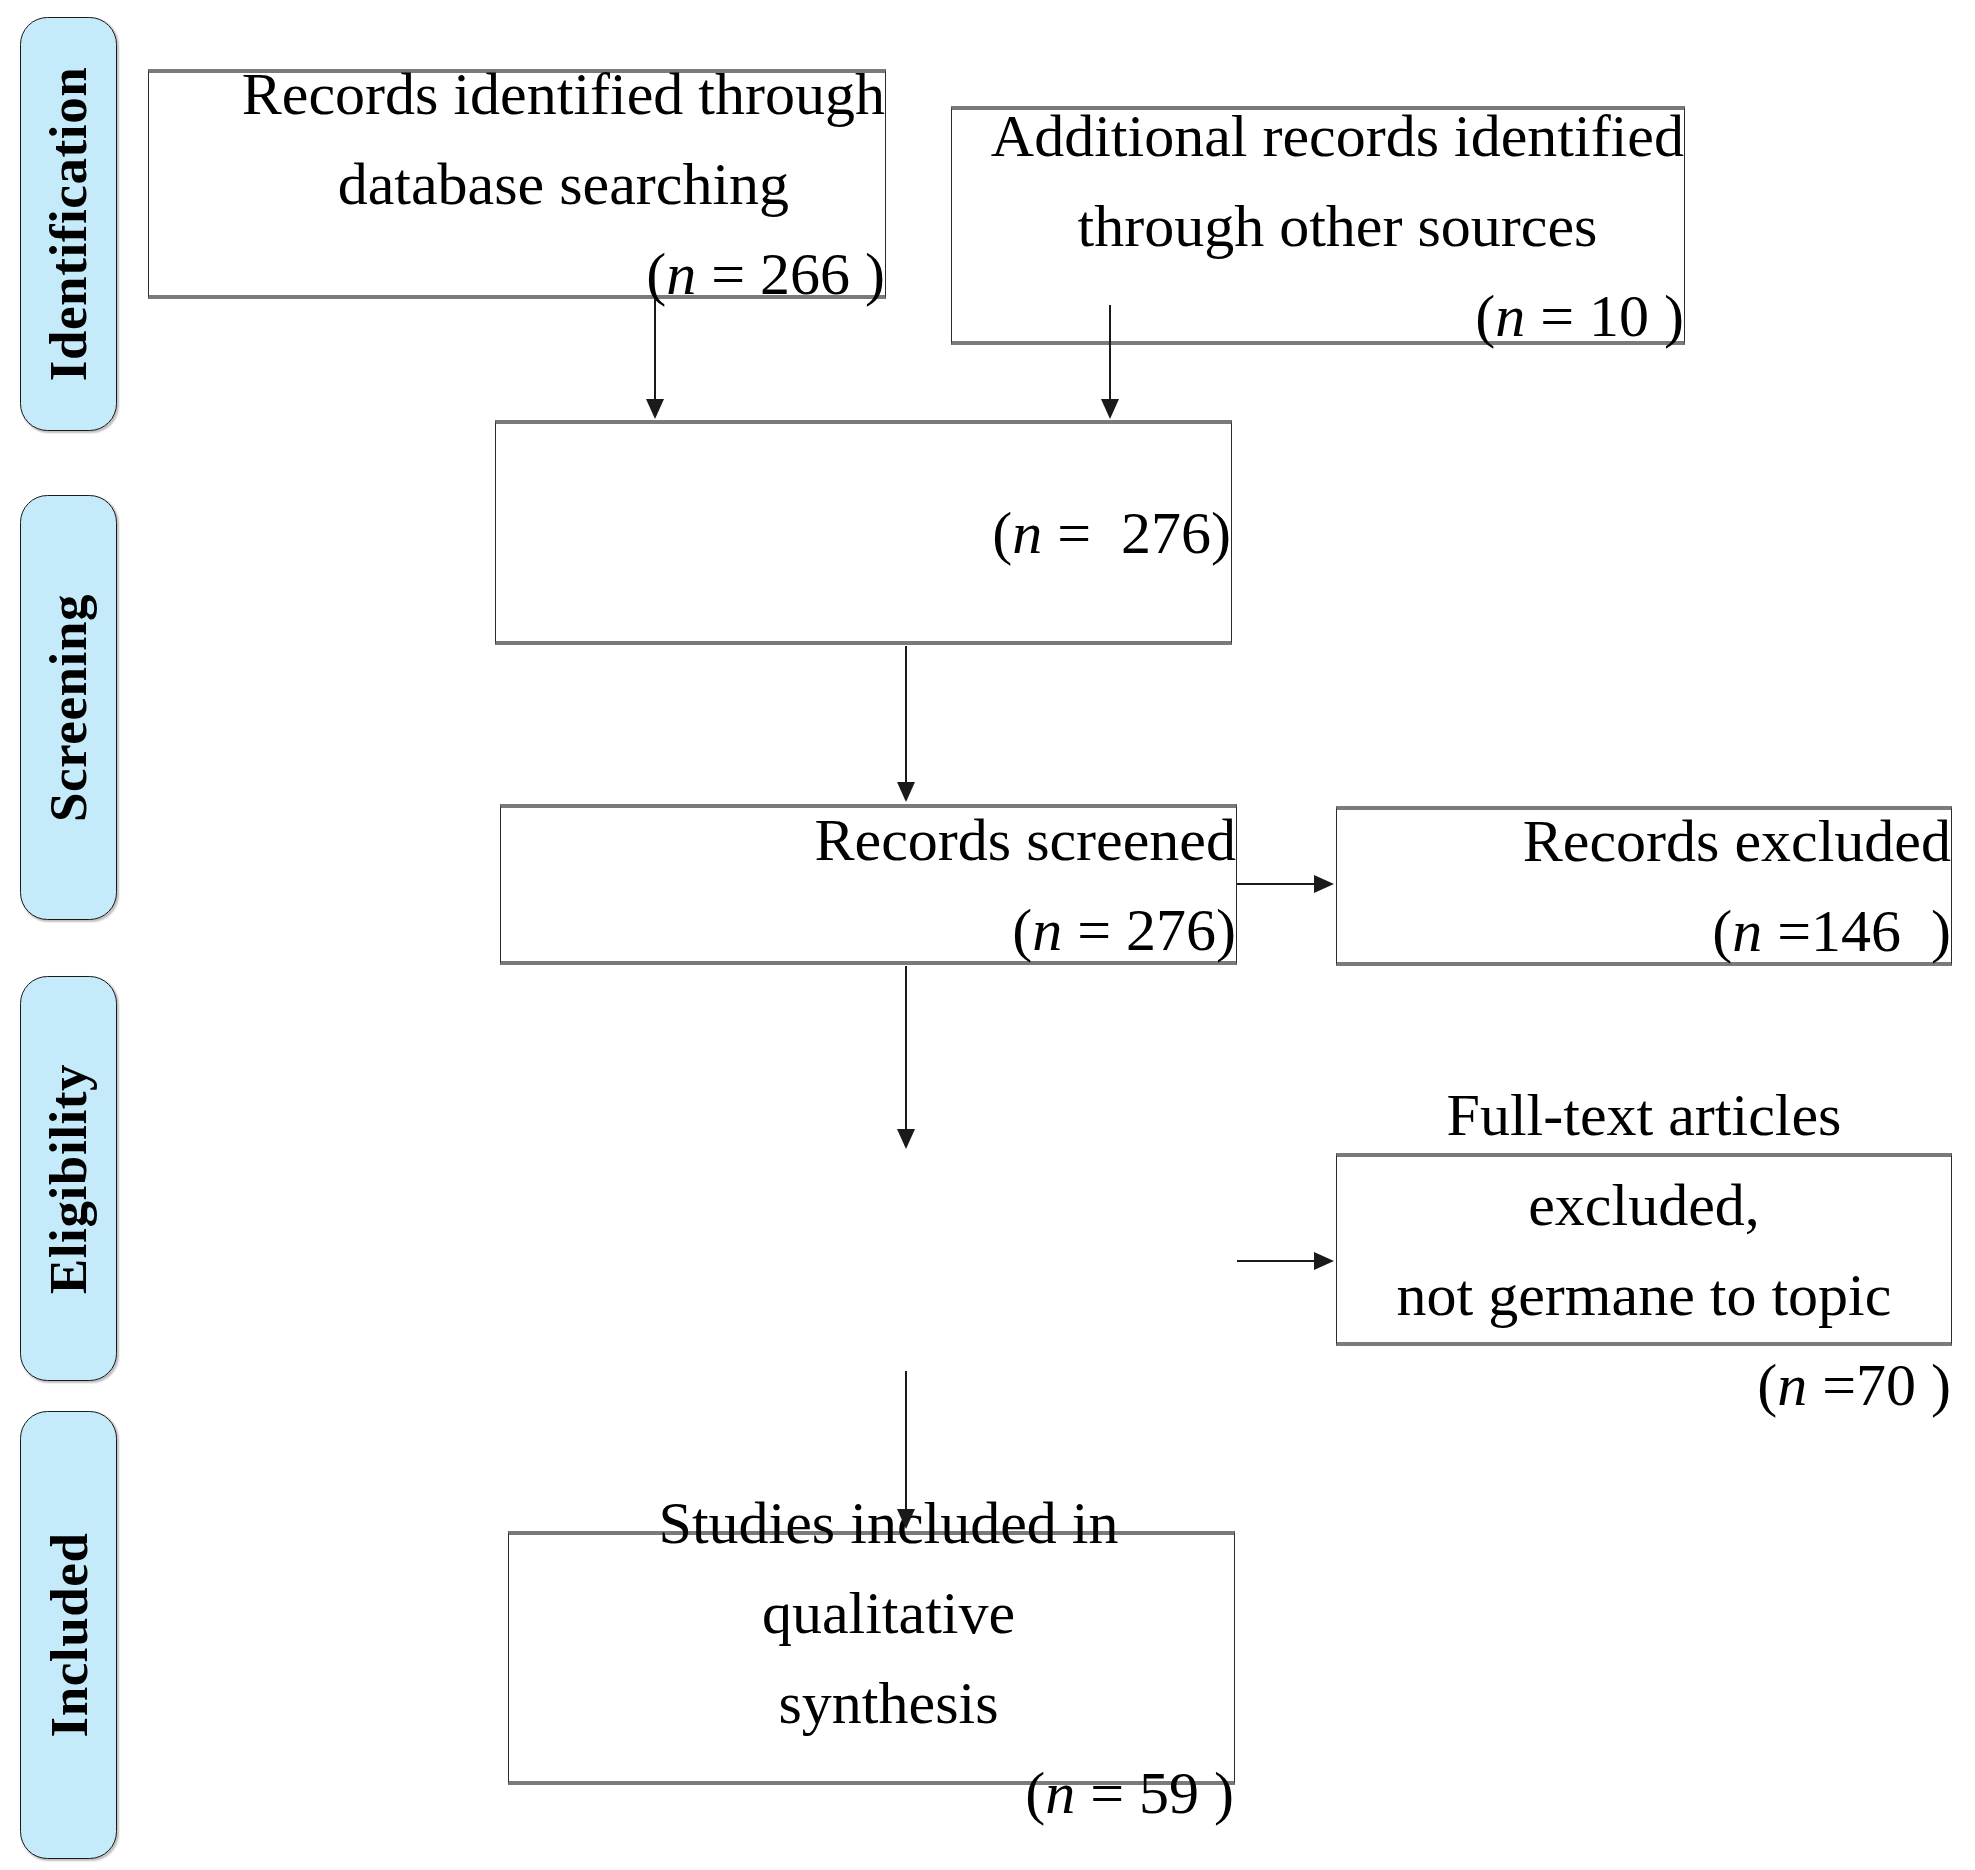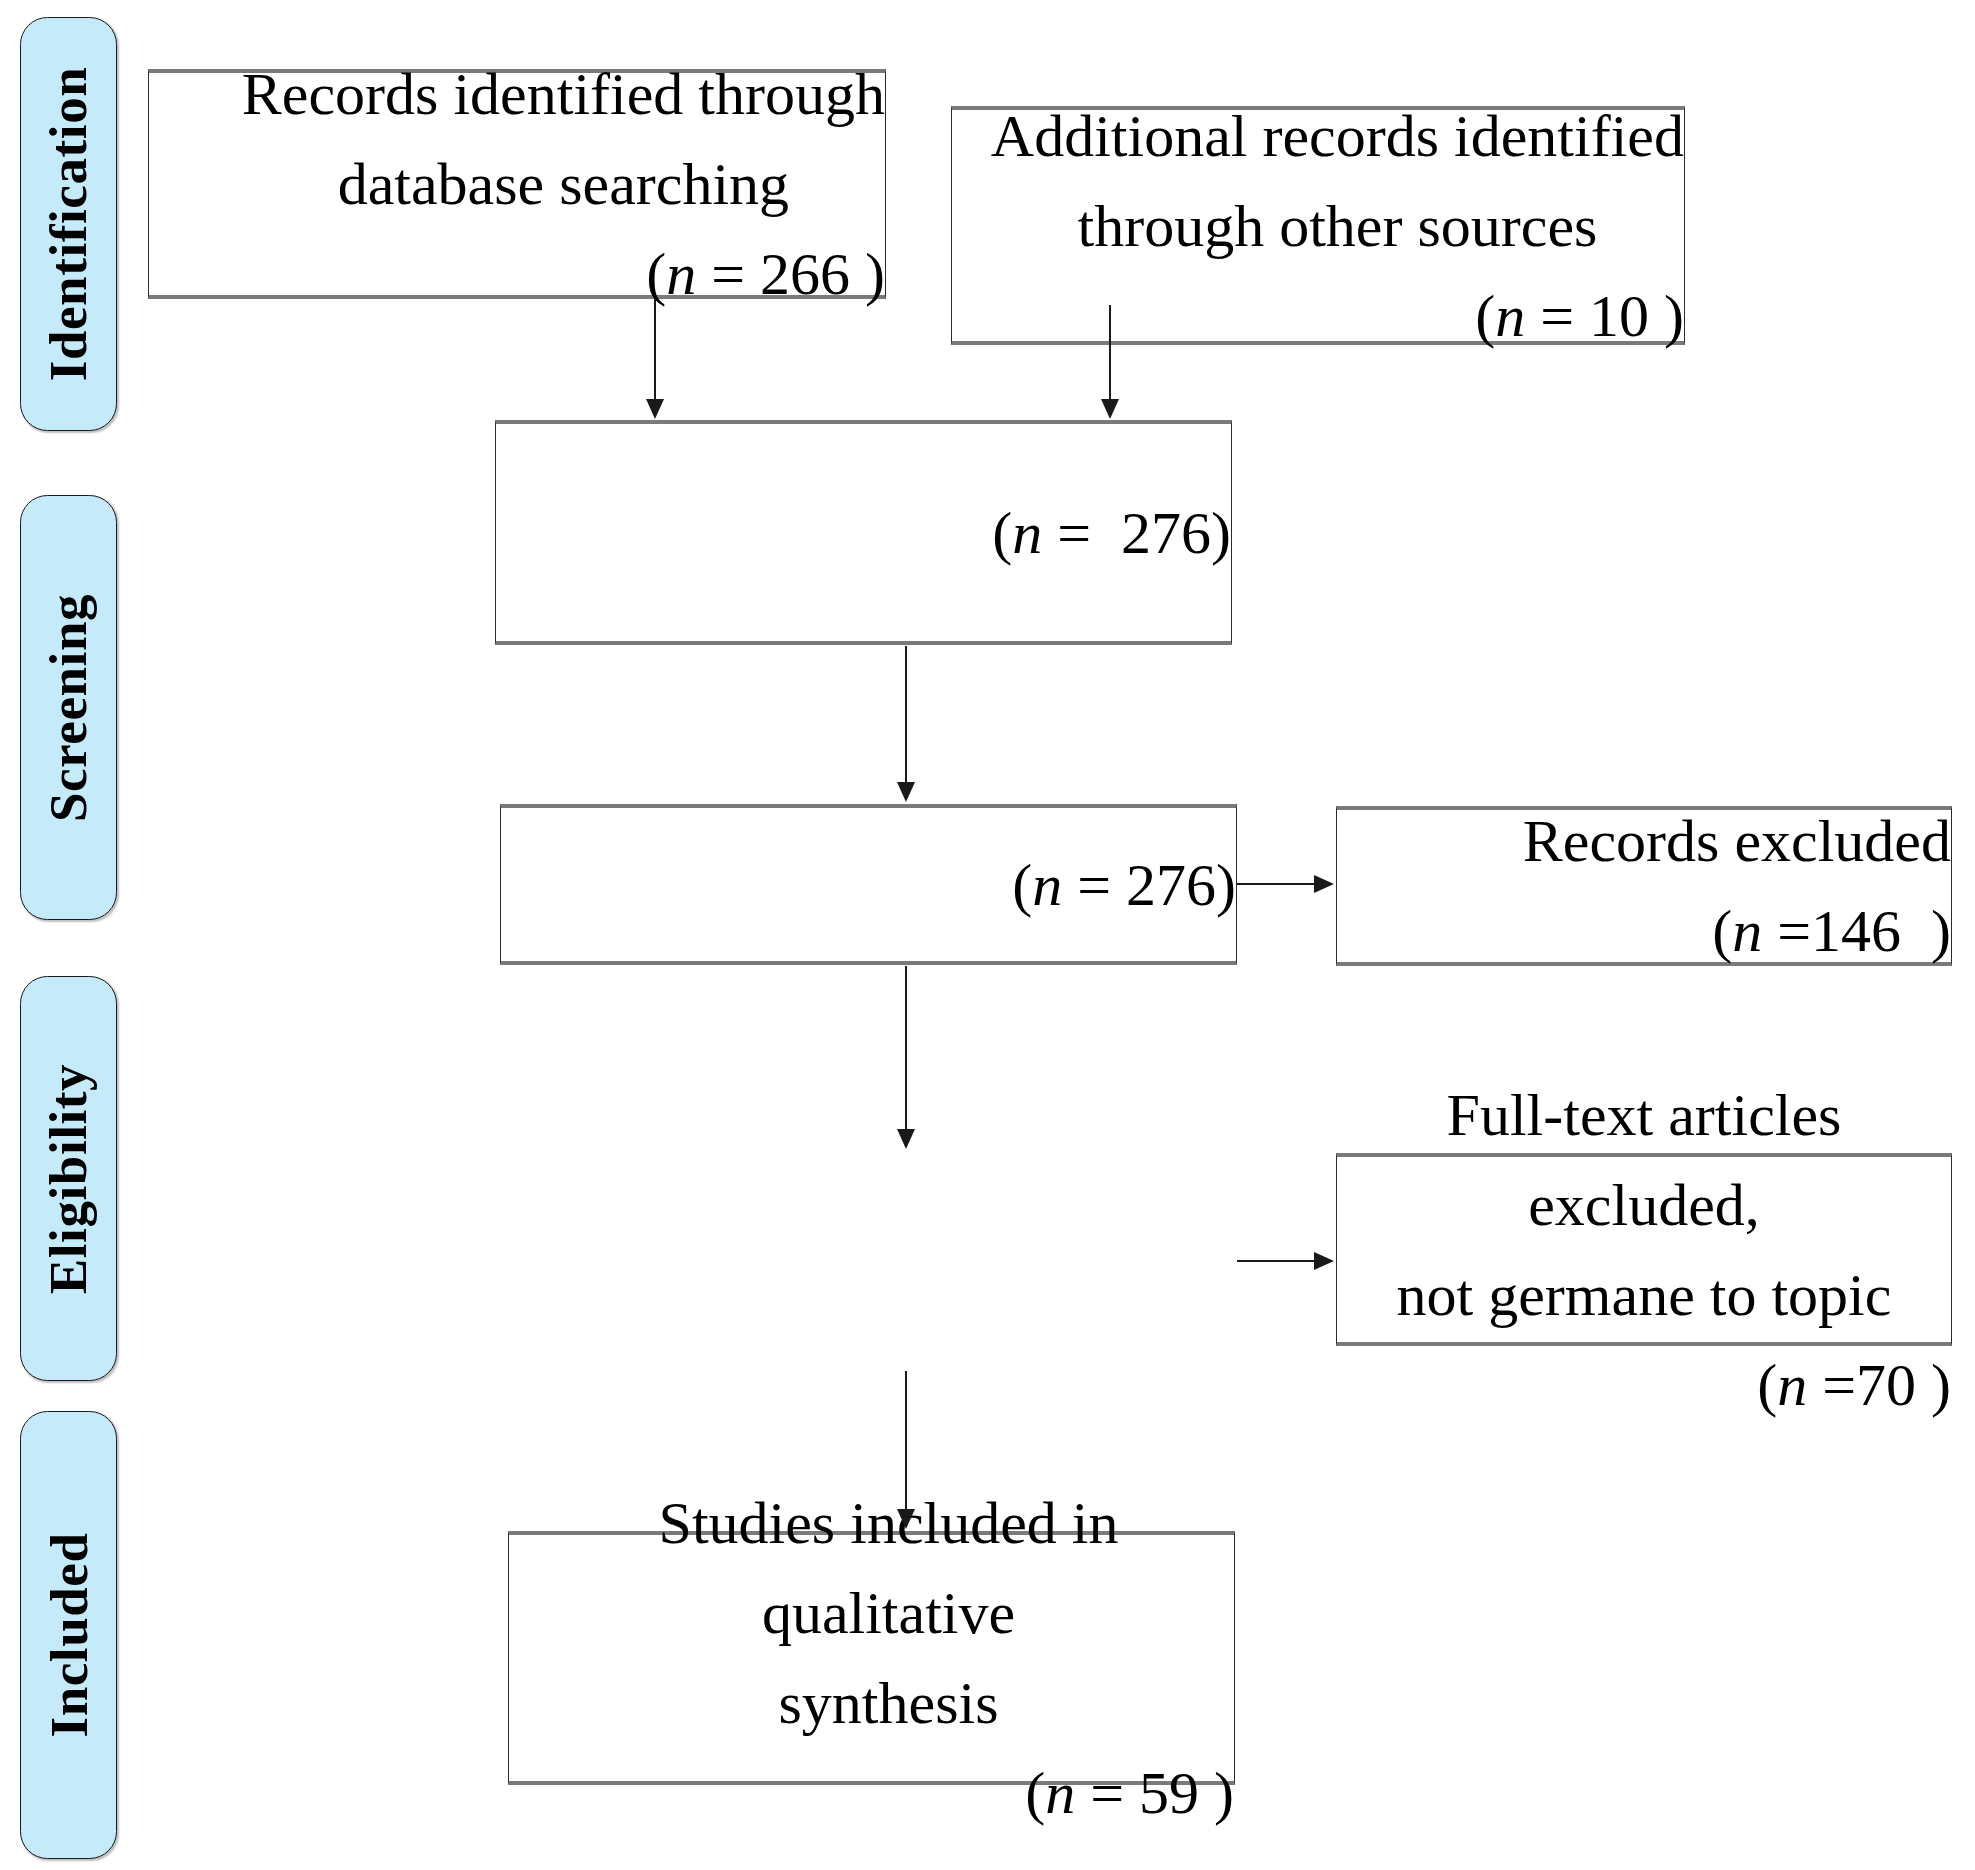--- a/index.html
+++ b/index.html
@@ -125,20 +125,21 @@
     <div class="blabel">Additional records identified
 through other sources</div>
     <div class="bcount"><span>(</span><span class="nvar">n</span><span> = 10 )</span></div>
   </div>
 
   <div class="fbox" style="left:495px; top:420px; width:737px; height:225px;">
     <div class="bcount"><span>(</span><span class="nvar">n</span><span> =  276)</span></div>
   </div>
 
   <div class="fbox" style="left:500px; top:804px; width:737px; height:161px;">
+    <div class="blabel">Records screened</div>
     <div class="bcount"><span>(</span><span class="nvar">n</span><span> = 276)</span></div>
   </div>
 
   <div class="fbox" style="left:1336px; top:806px; width:616px; height:160px;padding-left:32px;">
     <div class="blabel">Records excluded</div>
     <div class="bcount"><span>(</span><span class="nvar">n</span><span> =146  )</span></div>
   </div>
 
 
   <div class="fbox" style="left:1336px; top:1153px; width:616px; height:193px;">

